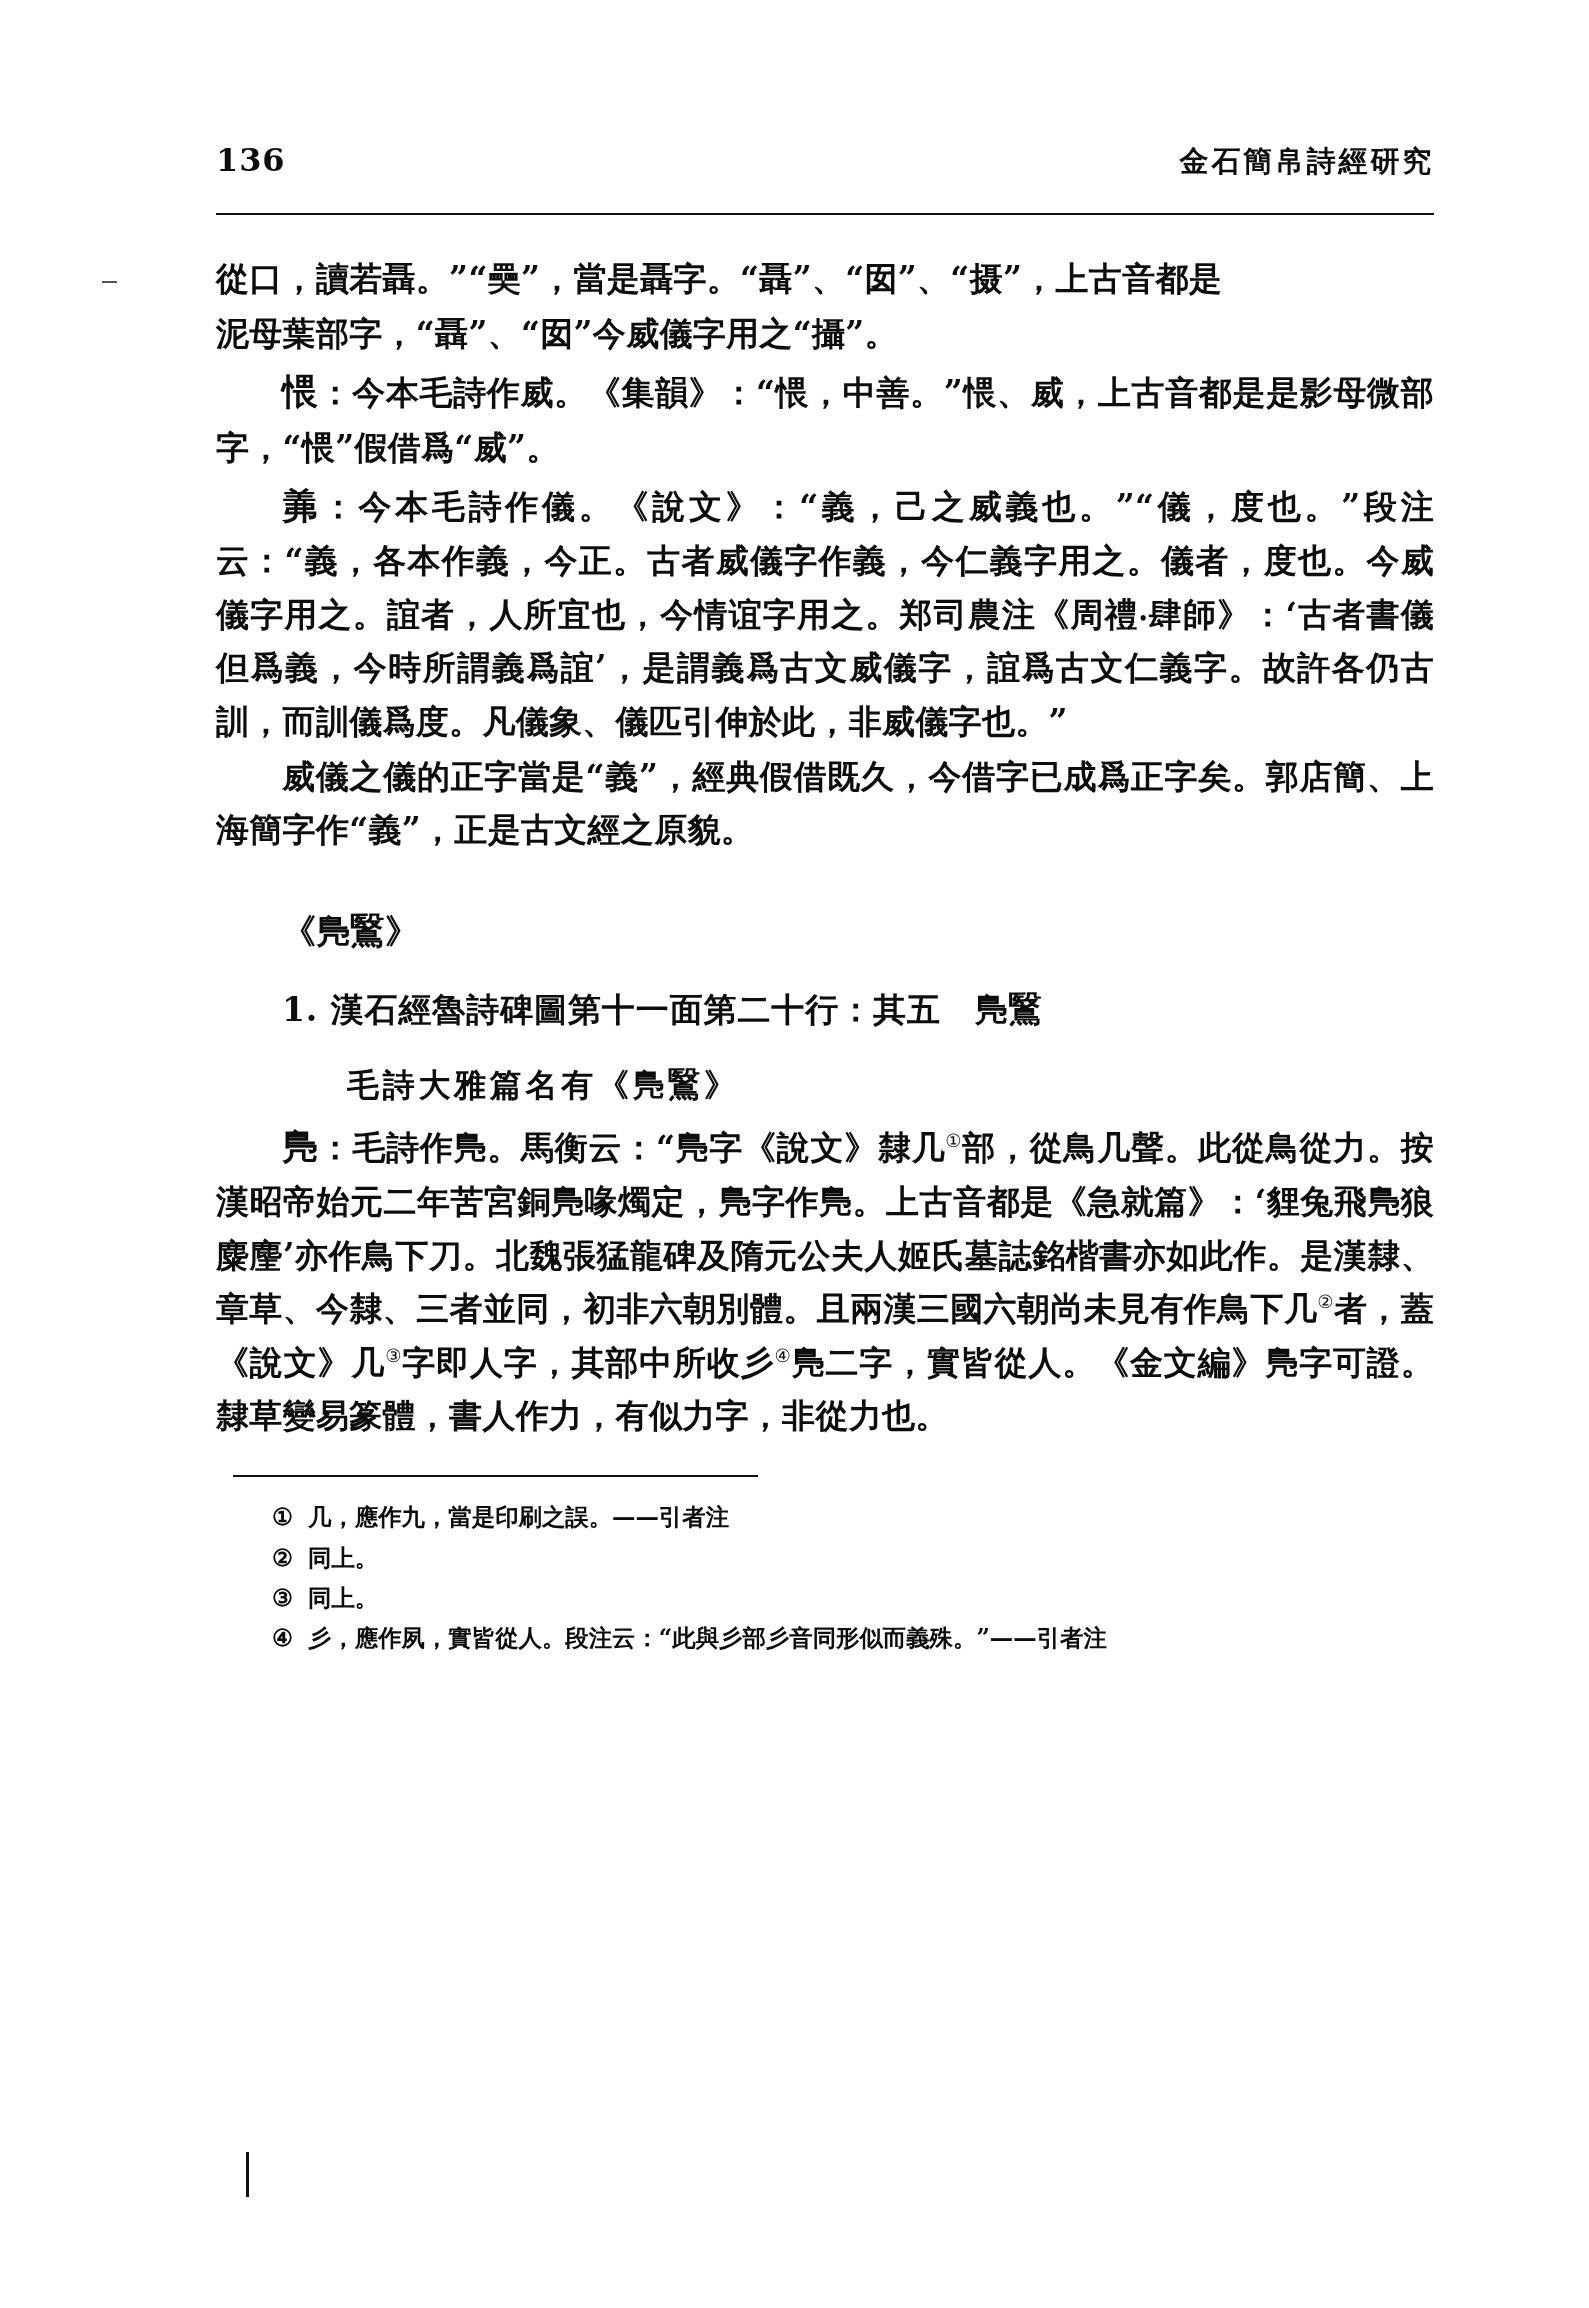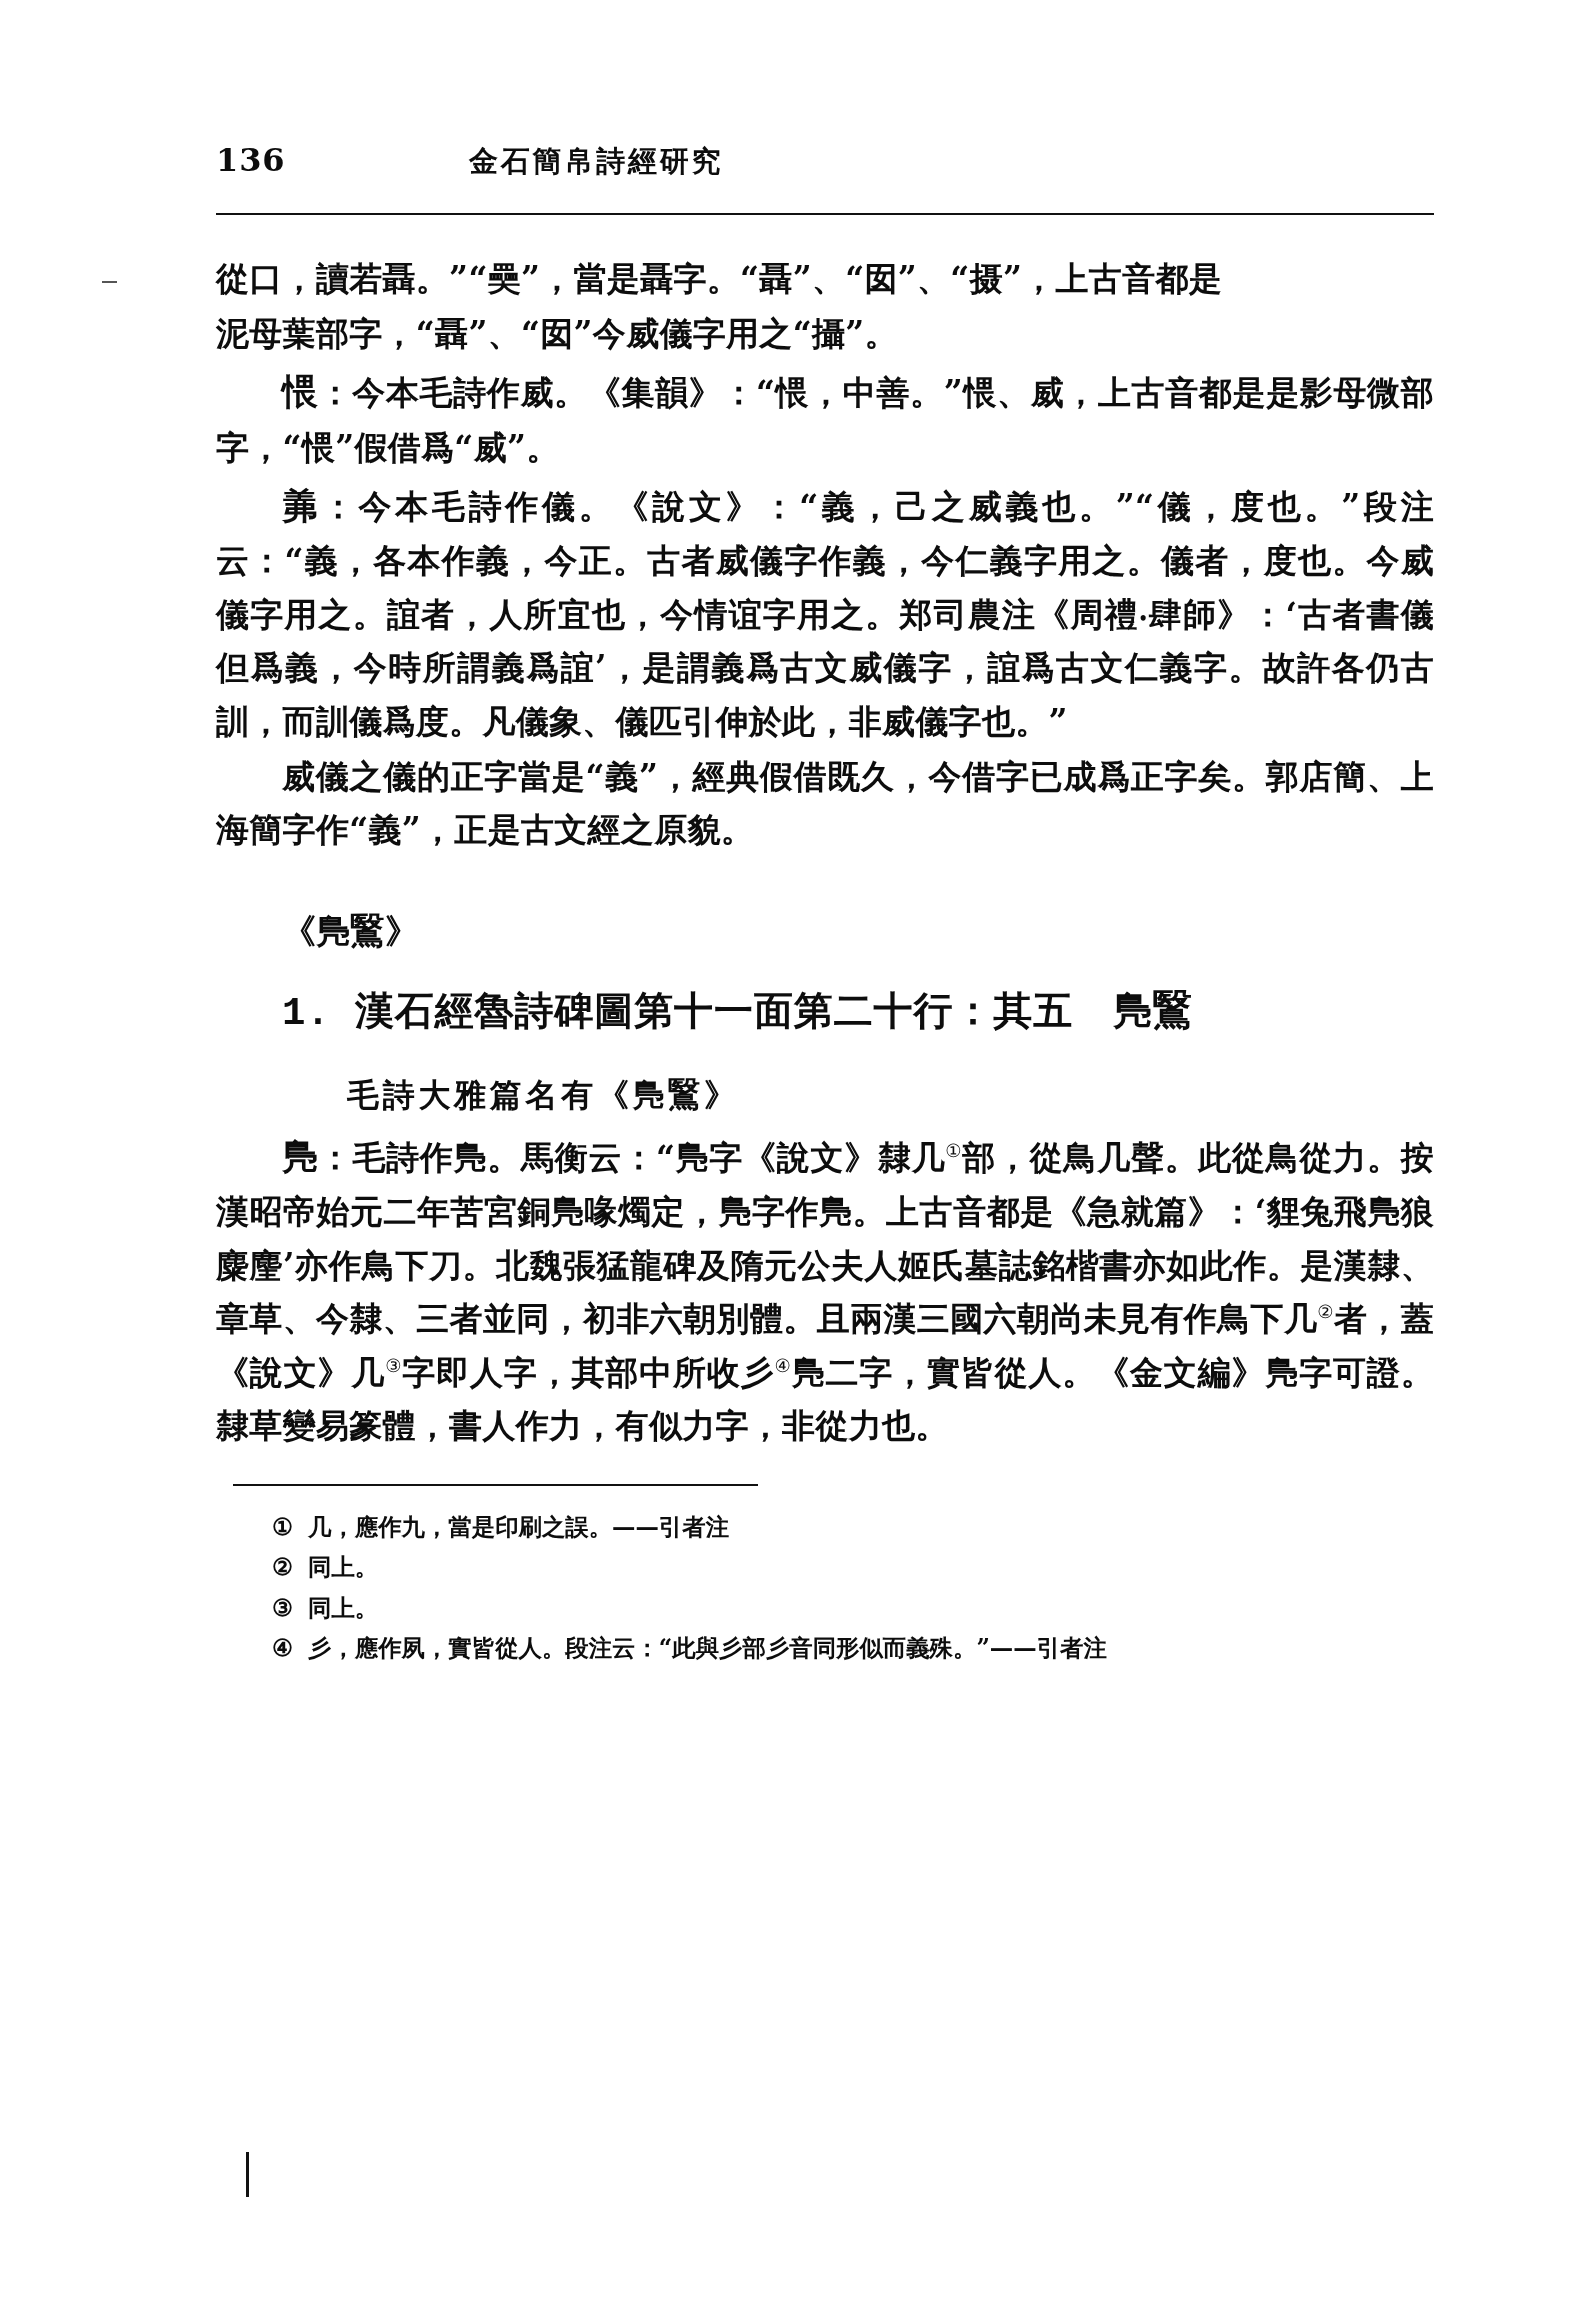--- a/index.html
+++ b/index.html
@@ -41,21 +41,21 @@
     font-size: 32px;
     letter-spacing: 0.9px;
     width: 197px;
   }
   .running-title {
     font-family: "DejaVu Serif", "Liberation Serif", serif;
     font-weight: bold;
     font-size: 29px;
     letter-spacing: 2.8px;
     flex: 1;
-    text-align: left;
+    text-align: right;
     padding-left: 56px;
   }
   .rule {
     border-bottom: 2.8px solid #111;
     margin-top: 5.6px;
     width: 1218px;
   }
   
   .body-text {
     margin-top: 37px;
@@ -79,24 +79,23 @@
     margin-top: 28px;
     margin-bottom: 4px;
     text-indent: 66px;
     font-size: 34px;
     font-weight: bold;
   }
   .numbered {
     margin-top: 24px;
     margin-bottom: 24px;
     text-indent: 66px;
-    font-size: 39px;
+    font-size: 33px;
     font-weight: bold;
     letter-spacing: 0.9px;
-    font-family: Liberation Mono, monospace;
   }
   .quote-line {
     margin-top: 20.6px;
     margin-bottom: 5px;
     text-indent: 131px;
     font-size: 32px;
     font-weight: bold;
     letter-spacing: 3.7px;
     font-family: "DejaVu Serif", "Liberation Serif", serif;
   }

